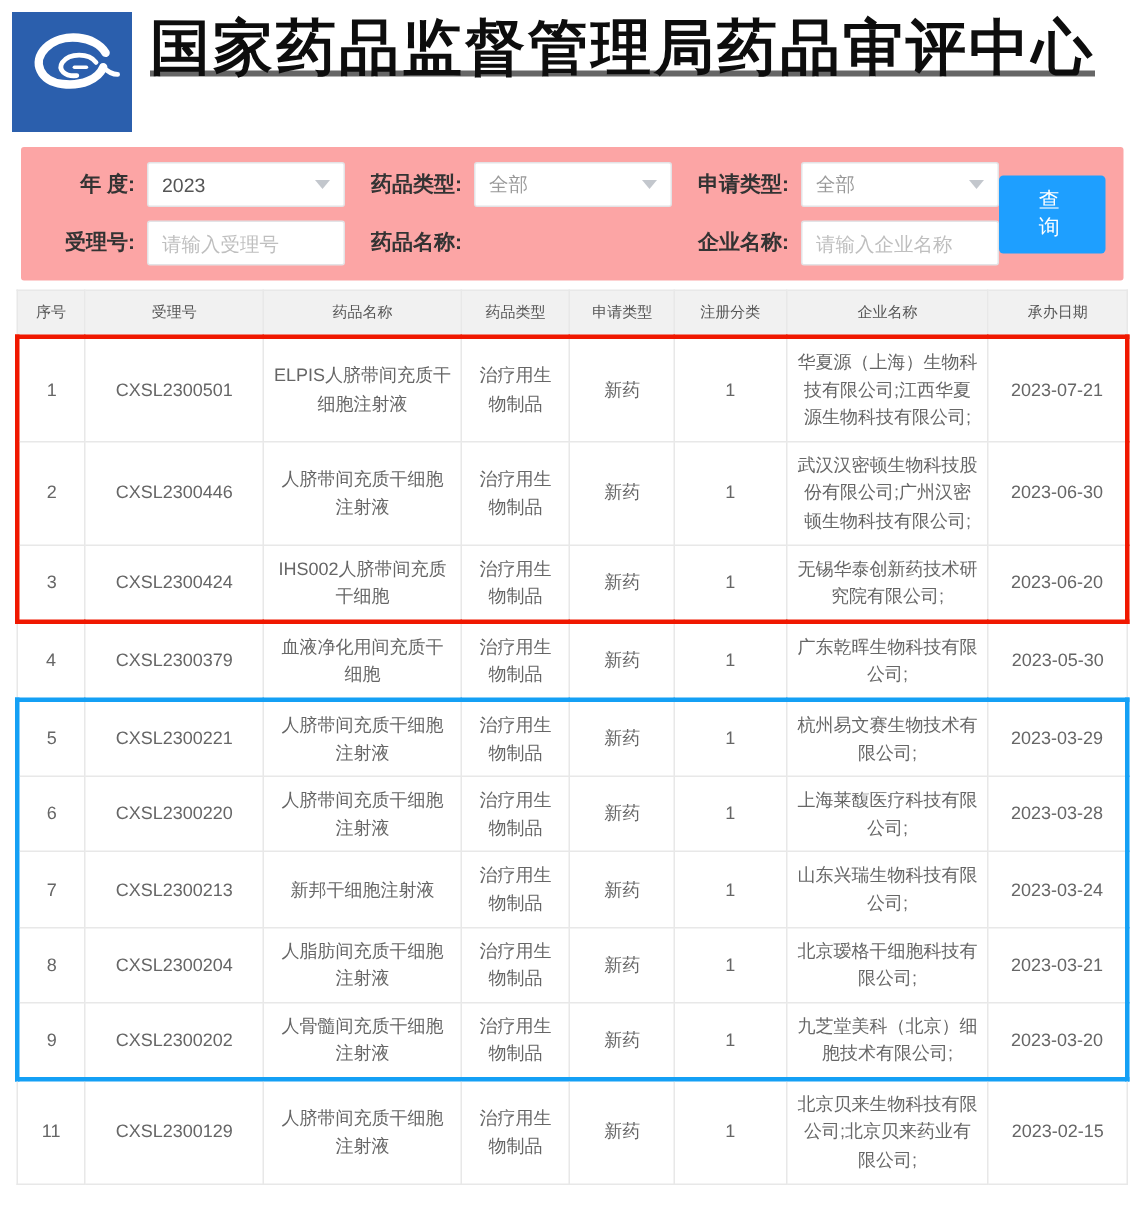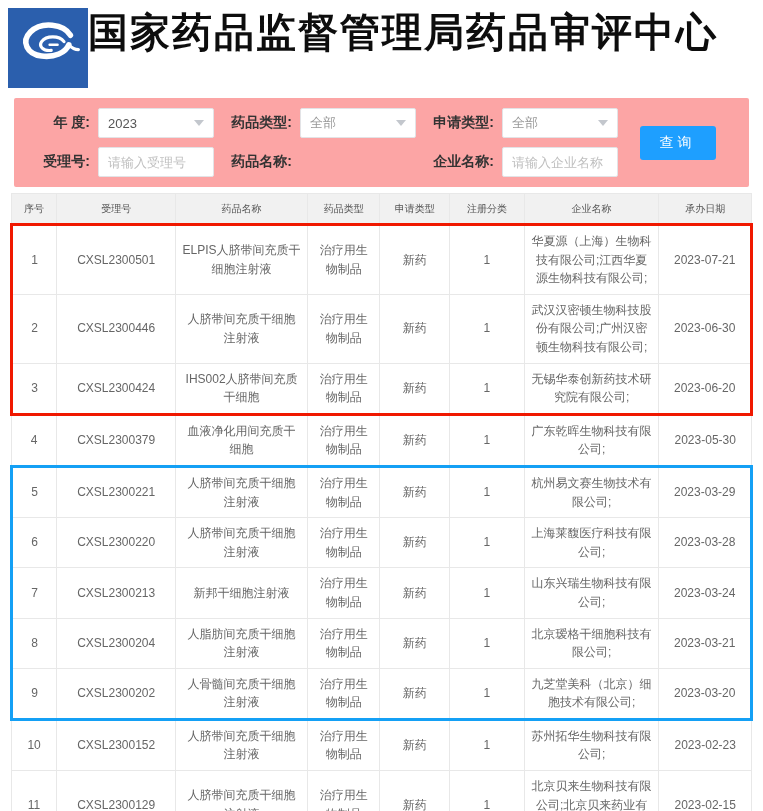--- a/index.html
+++ b/index.html
@@ -15,21 +15,21 @@
     width:763px;
     font-family:"Liberation Sans","DejaVu Sans",sans-serif;
     color:#666;
   }
   .page{width:763px;overflow:hidden;background:#fff;}
 
   
   .site-header{display:flex;align-items:flex-start;padding:8px 0 6px 8px;background:#fff;}
   .logo{width:80px;height:80px;flex:0 0 80px;}
   .logo svg{display:block;width:80px;height:80px;}
-  .titles{padding-top:2px;}
+  .titles{margin-left:12px;padding-top:2px;text-decoration:underline;}
   .site-title{
     font-size:40px;line-height:1.1;font-weight:bold;color:#0d0d0d;
     letter-spacing:2px;white-space:nowrap;
   }
   .site-subtitle{
     margin-top:4px;font-size:23px;font-weight:bold;color:var(--subtitle-blue);
     letter-spacing:0.5px;white-space:nowrap;
   }
 
   
@@ -37,21 +37,21 @@
     margin:4px 14px 6px 14px;background:#fca5a5;border-radius:2px;
     padding:10px 12px;display:flex;align-items:center;
   }
   .form-grid{display:grid;grid-template-columns:auto auto auto;grid-row-gap:9px;grid-column-gap:14px;}
   .field{display:flex;align-items:center;}
   .field label{
     font-size:14px;font-weight:bold;color:#333;white-space:nowrap;
     width:64px;text-align:right;margin-right:8px;flex:0 0 64px;
   }
   .select,.text-input{
-    width:116px;height:30px;background:#fff;border:1px solid #e3e3e6;border-radius:2px;
+    width:132px;height:30px;background:#fff;border:1px solid #e3e3e6;border-radius:2px;
     font-size:13px;
   }
   .select{display:flex;align-items:center;justify-content:space-between;padding:0 9px;cursor:pointer;}
   .sel-val{color:#555;}
   .sel-val.muted{color:#999;}
   .caret{
     width:0;height:0;border-left:5px solid transparent;border-right:5px solid transparent;
     border-top:6px solid #c3c7cd;
   }
   .text-input{padding:0 9px;color:#333;outline:none;}
@@ -265,30 +265,20 @@
             <td class="cell-drug-name">人骨髓间充质干细胞注射液</td>
             <td class="cell-drug-type">治疗用生物制品</td>
             <td class="cell-apply-type">新药</td>
             <td class="cell-reg-class">1</td>
             <td class="cell-company">九芝堂美科（北京）细胞技术有限公司;</td>
             <td class="cell-date">2023-03-20</td>
           </tr>
         </tbody>
         <tbody class="hl-none">
           <tr>
-            <td class="cell-no">10</td>
-            <td class="cell-acceptance-no">CXSL2300152</td>
-            <td class="cell-drug-name">人脐带间充质干细胞注射液</td>
-            <td class="cell-drug-type">治疗用生物制品</td>
-            <td class="cell-apply-type">新药</td>
-            <td class="cell-reg-class">1</td>
-            <td class="cell-company">苏州拓华生物科技有限公司;</td>
-            <td class="cell-date">2023-02-23</td>
-          </tr>
-          <tr>
             <td class="cell-no">11</td>
             <td class="cell-acceptance-no">CXSL2300129</td>
             <td class="cell-drug-name">人脐带间充质干细胞注射液</td>
             <td class="cell-drug-type">治疗用生物制品</td>
             <td class="cell-apply-type">新药</td>
             <td class="cell-reg-class">1</td>
             <td class="cell-company">北京贝来生物科技有限公司;北京贝来药业有限公司;</td>
             <td class="cell-date">2023-02-15</td>
           </tr>
         </tbody>

